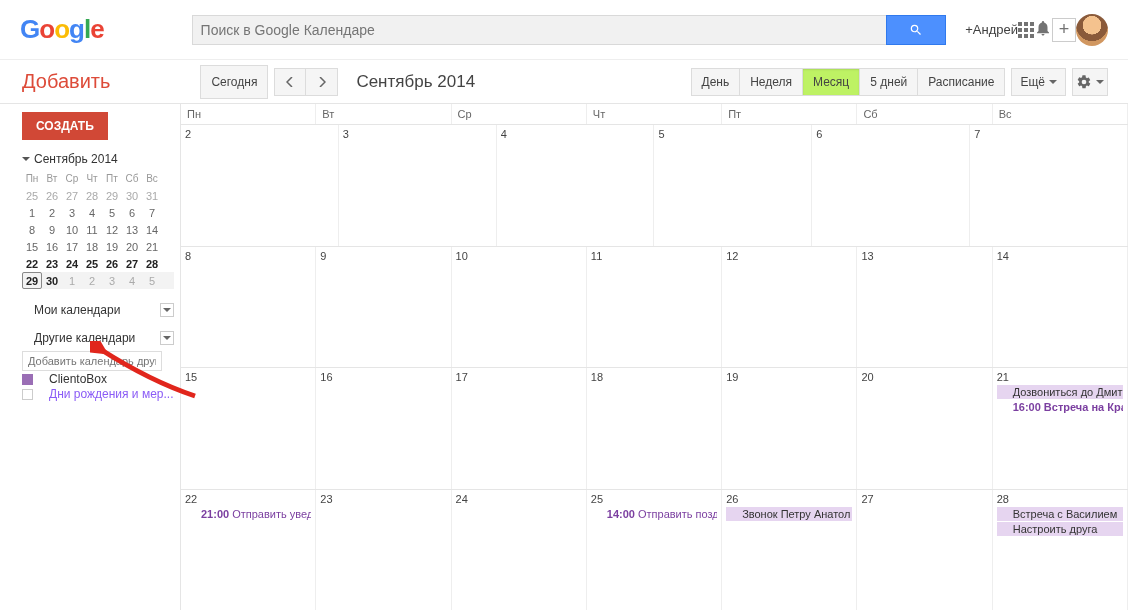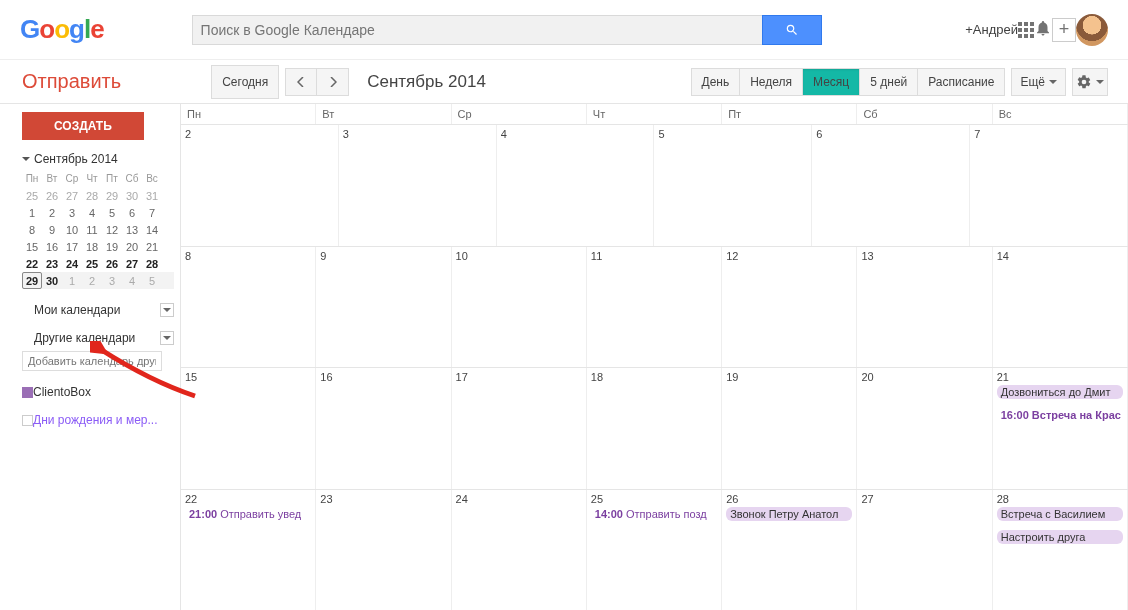--- a/index.html
+++ b/index.html
@@ -3,21 +3,21 @@
 <meta charset="utf-8">
 <style>
 * { box-sizing: border-box; margin: 0; padding: 0; }
 body { font-family: Arial, sans-serif; font-size: 13px; color: #222; background: #fff; width: 1128px; height: 610px; overflow: hidden; position: relative; }
 
 
 .topbar { display: flex; align-items: center; height: 60px; padding: 0 20px; border-bottom: 1px solid #eee; }
 .logo { display: flex; align-items: baseline; font-size: 26px; font-weight: bold; letter-spacing: -1px; }
 .lg1{color:#4285f4}.lg2{color:#ea4335}.lg3{color:#fbbc05}.lg4{color:#4285f4}.lg5{color:#34a853}.lg6{color:#ea4335}
 .search-wrap { display: flex; margin-left: 88px; }
-.search-input { width: 570px; height: 30px; background: #f1f1f1; border: 1px solid #d9d9d9; border-right: none; padding: 0 8px; color: #999; font-size: 14px; }
+.search-input { width: 694px; height: 30px; background: #f1f1f1; border: 1px solid #d9d9d9; border-right: none; padding: 0 8px; color: #999; font-size: 14px; }
 .search-btn { width: 60px; height: 30px; background: #4d90fe; border: 1px solid #3079ed; display: flex; align-items: center; justify-content: center; cursor: pointer; }
 .search-btn svg { fill: #fff; width: 14px; height: 14px; }
 .top-right { margin-left: auto; display: flex; align-items: center; color: #404040; }
 .apps-icon { display: grid; grid-template-columns: repeat(3,4px); grid-template-rows: repeat(3,4px); gap: 2px; }
 .apps-icon span { background: #737373; width: 4px; height: 4px; }
 .bell-icon svg { fill: #737373; width: 18px; height: 18px; }
 .plus-box { width: 24px; height: 24px; border: 1px solid #ccc; display: flex; align-items: center; justify-content: center; color: #737373; font-size: 18px; }
 .avatar { width: 32px; height: 32px; border-radius: 50%; background: radial-gradient(circle at 50% 35%, #f4c28e 35%, #8a5a3a 36% 60%, #d19760 61%); }
 
 
@@ -25,67 +25,67 @@
 .brand { color: #dd4b39; font-size: 20px; }
 .today-btn, .nav-btn, .view-btn, .more-btn, .gear-btn { border: 1px solid #dcdcdc; background: #f5f5f5; height: 28px; display: flex; align-items: center; justify-content: center; color: #444; font-size: 12px; cursor: pointer; }
 .today-btn { padding: 16px 10px; margin-left: 90px; }
 .nav-group { display: flex; margin-left: 6px; }
 .nav-btn { width: 32px; }
 .nav-btn + .nav-btn { border-left: none; }
 .month-label { margin-left: 18px; font-size: 17px; color: #444; }
 .view-group { margin-left: auto; display: flex; }
 .view-btn { padding: 0 10px; }
 .view-btn + .view-btn { border-left: none; }
-.view-btn.active { background: #14b8a6; box-shadow: inset 0 1px 2px rgba(0,0,0,.1); }
+.view-btn.active { background: #bef264; box-shadow: inset 0 1px 2px rgba(0,0,0,.1); }
 .more-btn { padding: 0 8px; margin-left: 6px; }
 .gear-btn { width: 36px; margin-left: 6px; }
 .caret { border: 4px solid transparent; border-top-color: #666; margin-left: 4px; transform: translateY(2px); }
 
 
 .content { display: flex; height: calc(610px - 104px); }
 .sidebar { width: 180px; padding: 8px 6px 0 22px; position: relative; }
-.create-btn { background: #d14836; color: #fff; font-weight: bold; font-size: 12px; padding: 7px 32px; border: none; cursor: pointer; margin-bottom: 12px; }
+.create-btn { background: #d14836; color: #fff; font-weight: bold; font-size: 12px; padding: 7px 14px; border: none; cursor: pointer; margin-bottom: 12px; }
 
 .mini-head { display: flex; align-items: center; color: #333; font-size: 12px; margin-bottom: 4px; }
 .mini-head .tri { border: 4px solid transparent; border-top-color: #555; margin-right: 4px; transform: translateY(2px); }
 .mini-cal { font-size: 11px; color: #666; }
 .mini-row { display: flex; }
 .mini-cell { width: 20px; height: 17px; display: flex; align-items: center; justify-content: center; }
 .mini-dow { color: #999; font-size: 10px; }
 .mini-prev { color: #aaa; }
 .mini-bold { font-weight: bold; color: #222; }
 .mini-today { border: 1px solid #888; border-radius: 2px; }
 .mini-week-hl { background: #f3f3f3; }
 
 .side-sec { margin-top: 14px; font-size: 12px; color: #333; }
 .side-sec-head { display: flex; align-items: center; justify-content: space-between; cursor: pointer; }
 .side-sec-head .tri { border: 4px solid transparent; margin-right: 4px; }
 .tri-right { border-left-color: #555; }
 .tri-down { border-top-color: #555; transform: translateY(2px); }
 .dd-box { width: 14px; height: 14px; border: 1px solid #ccc; display: flex; align-items: center; justify-content: center; }
 .dd-box .caret { margin: 0; }
 .add-cal-input { width: 140px; border: 1px solid #ddd; padding: 3px 5px; font-size: 11px; color: #999; margin-top: 6px; }
-.cal-item { display: flex; align-items: center; gap: 0; margin-top: 14px; font-size: 12px; color: #333; }
+.cal-item { display: flex; align-items: center; gap: 16px; margin-top: 1px; font-size: 12px; color: #333; }
 .cal-chip { width: 11px; height: 11px; }
 .cal-chip.purple { background: #9a6eb5; }
 .cal-chip.empty { border: 1px solid #ccc; }
 .cal-item.dim { color: #8b5cf6; }
 
 .arrow-annot { position: absolute; left: 90px; top: 237px; pointer-events: none; }
 .arrow-annot svg { width: 110px; height: 60px; }
 
 
 .grid { flex: 1; border-left: 1px solid #e5e5e5; display: flex; flex-direction: column; }
 .dow-row { display: flex; height: 20px; }
 .dow-cell { flex: 1; border-right: 1px solid #eee; font-size: 11px; color: #666; padding-left: 6px; display: flex; align-items: center; }
 .weeks { flex: 1; display: flex; flex-direction: column; }
 .week { flex: 1; display: flex; border-top: 1px solid #e5e5e5; }
 .day { flex: 1; border-right: 1px solid #eee; padding: 3px 4px; font-size: 11px; color: #444; overflow: hidden; }
 .day .num { display: block; margin-bottom: 2px; }
-.ev { font-size: 11px; white-space: nowrap; overflow: hidden; text-overflow: clip; padding: 1px 4px; border-radius: 6px; margin-bottom: 9px; }
+.ev { font-size: 11px; white-space: nowrap; overflow: hidden; text-overflow: clip; padding: 1px 16px; border-radius: 0; margin-bottom: 1px; }
 .ev.purple-text { color: #7b3fa0; }
 .ev.purple-bold { color: #7b3fa0; font-weight: bold; }
 .ev.purple-bg { background: #e6d5f0; color: #333; }
 .ev .time { font-weight: bold; margin-right: 3px; }
 </style>
 </head>
 <body>
 
 <div class="topbar">
   <div class="logo">
@@ -119,21 +119,21 @@
       </div>
     <div class="bell-icon"><svg viewBox="0 0 24 24">
           <path d="M12 22c1.1 0 2-.9 2-2h-4c0 1.1.9 2 2 2zm6-6V11c0-3.07-1.63-5.64-4.5-6.32V4a1.5 1.5 0 00-3 0v.68C7.63 5.36 6 7.92 6 11v5l-2 2v1h16v-1l-2-2z"></path>
         </svg></div>
     <div class="plus-box">+</div>
     <div class="avatar"></div>
   </div>
 </div>
 
 <div class="subbar">
-  <div class="brand">Отправить</div>
+  <div class="brand">Добавить</div>
   <div class="today-btn">Сегодня</div>
   <div class="nav-group">
     <div class="nav-btn">
         <svg width="8" height="10" viewBox="0 0 8 10">
           <path d="M6 0L1 5l5 5" fill="none" stroke="#666" stroke-width="1.5"></path>
         </svg>
       </div>
     <div class="nav-btn">
         <svg width="8" height="10" viewBox="0 0 8 10">
           <path d="M2 0l5 5-5 5" fill="none" stroke="#666" stroke-width="1.5"></path>

